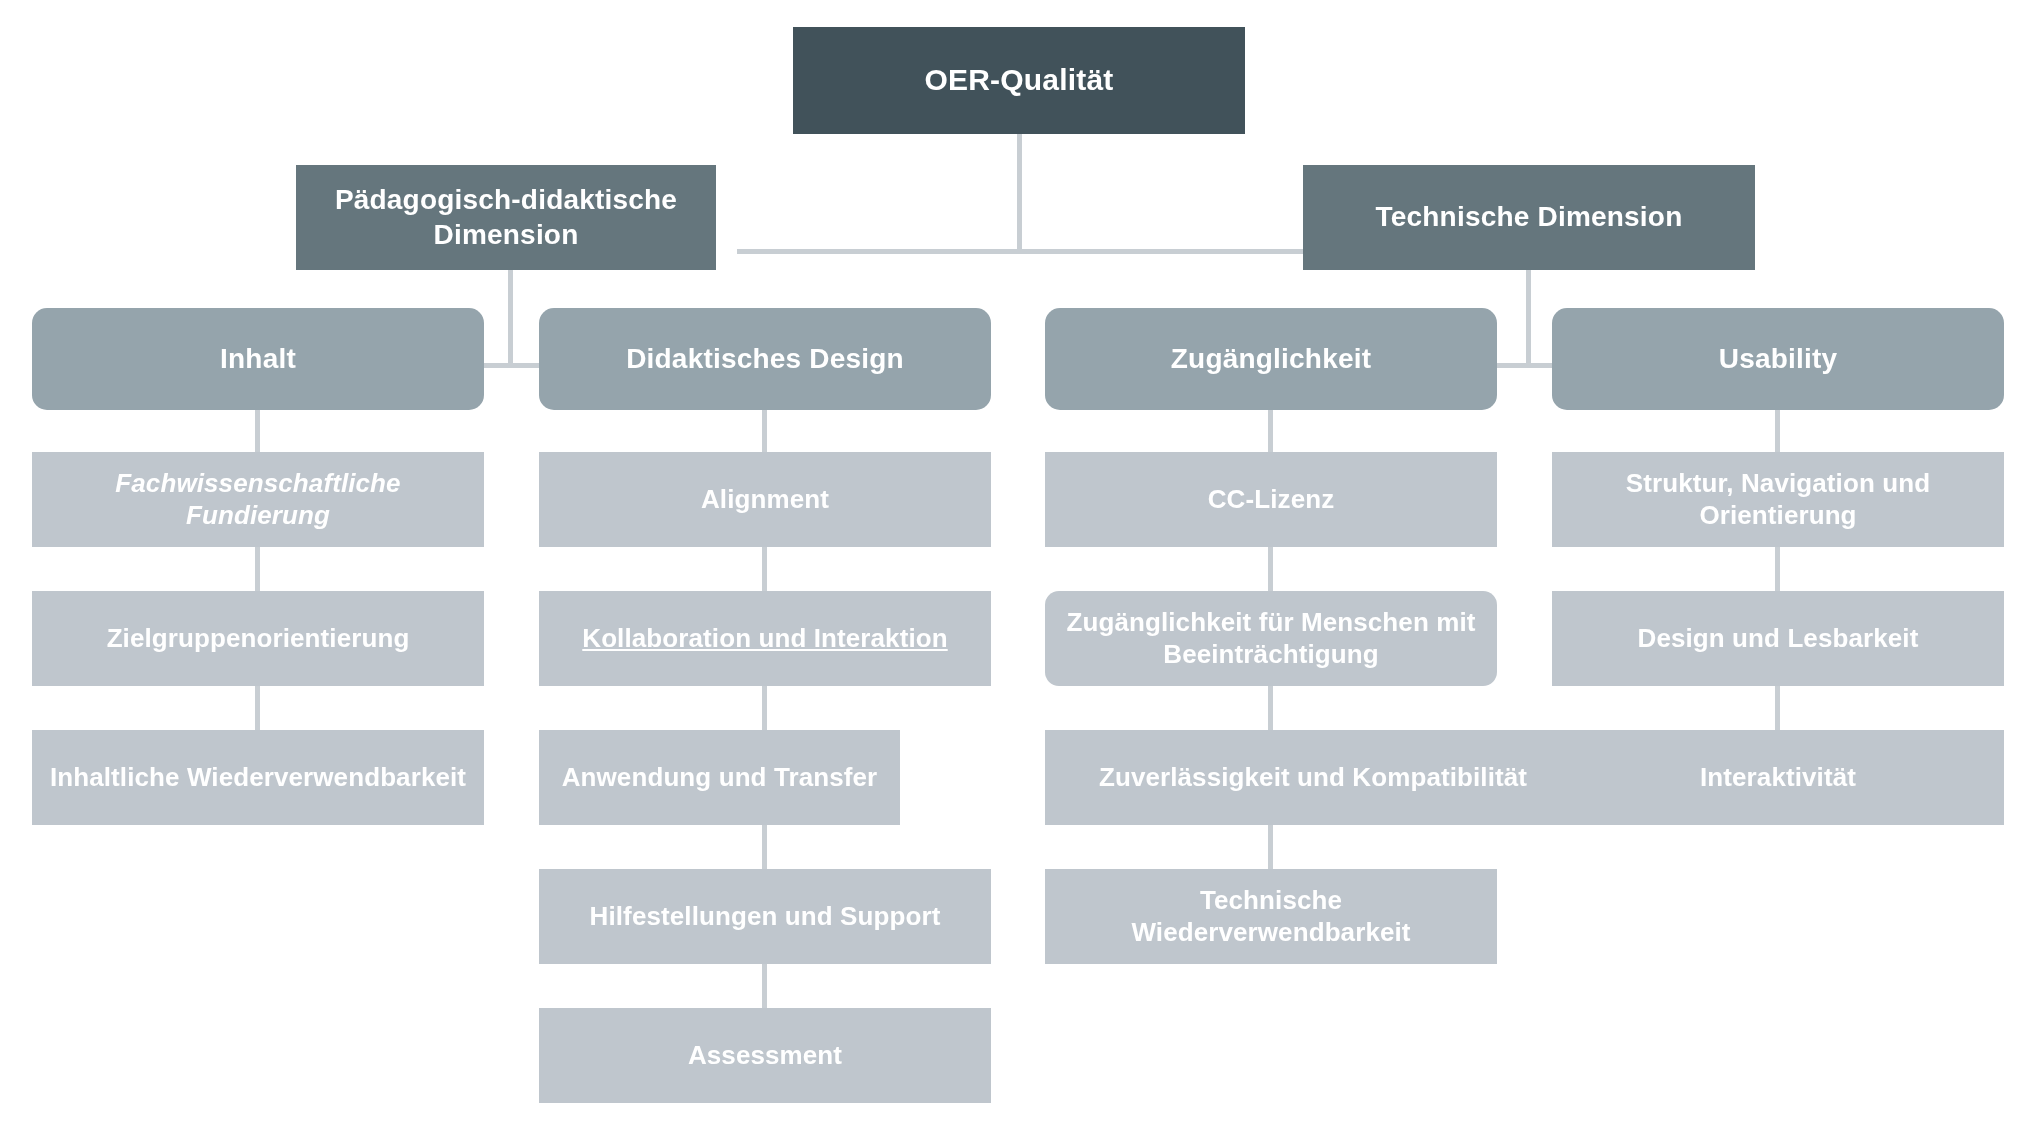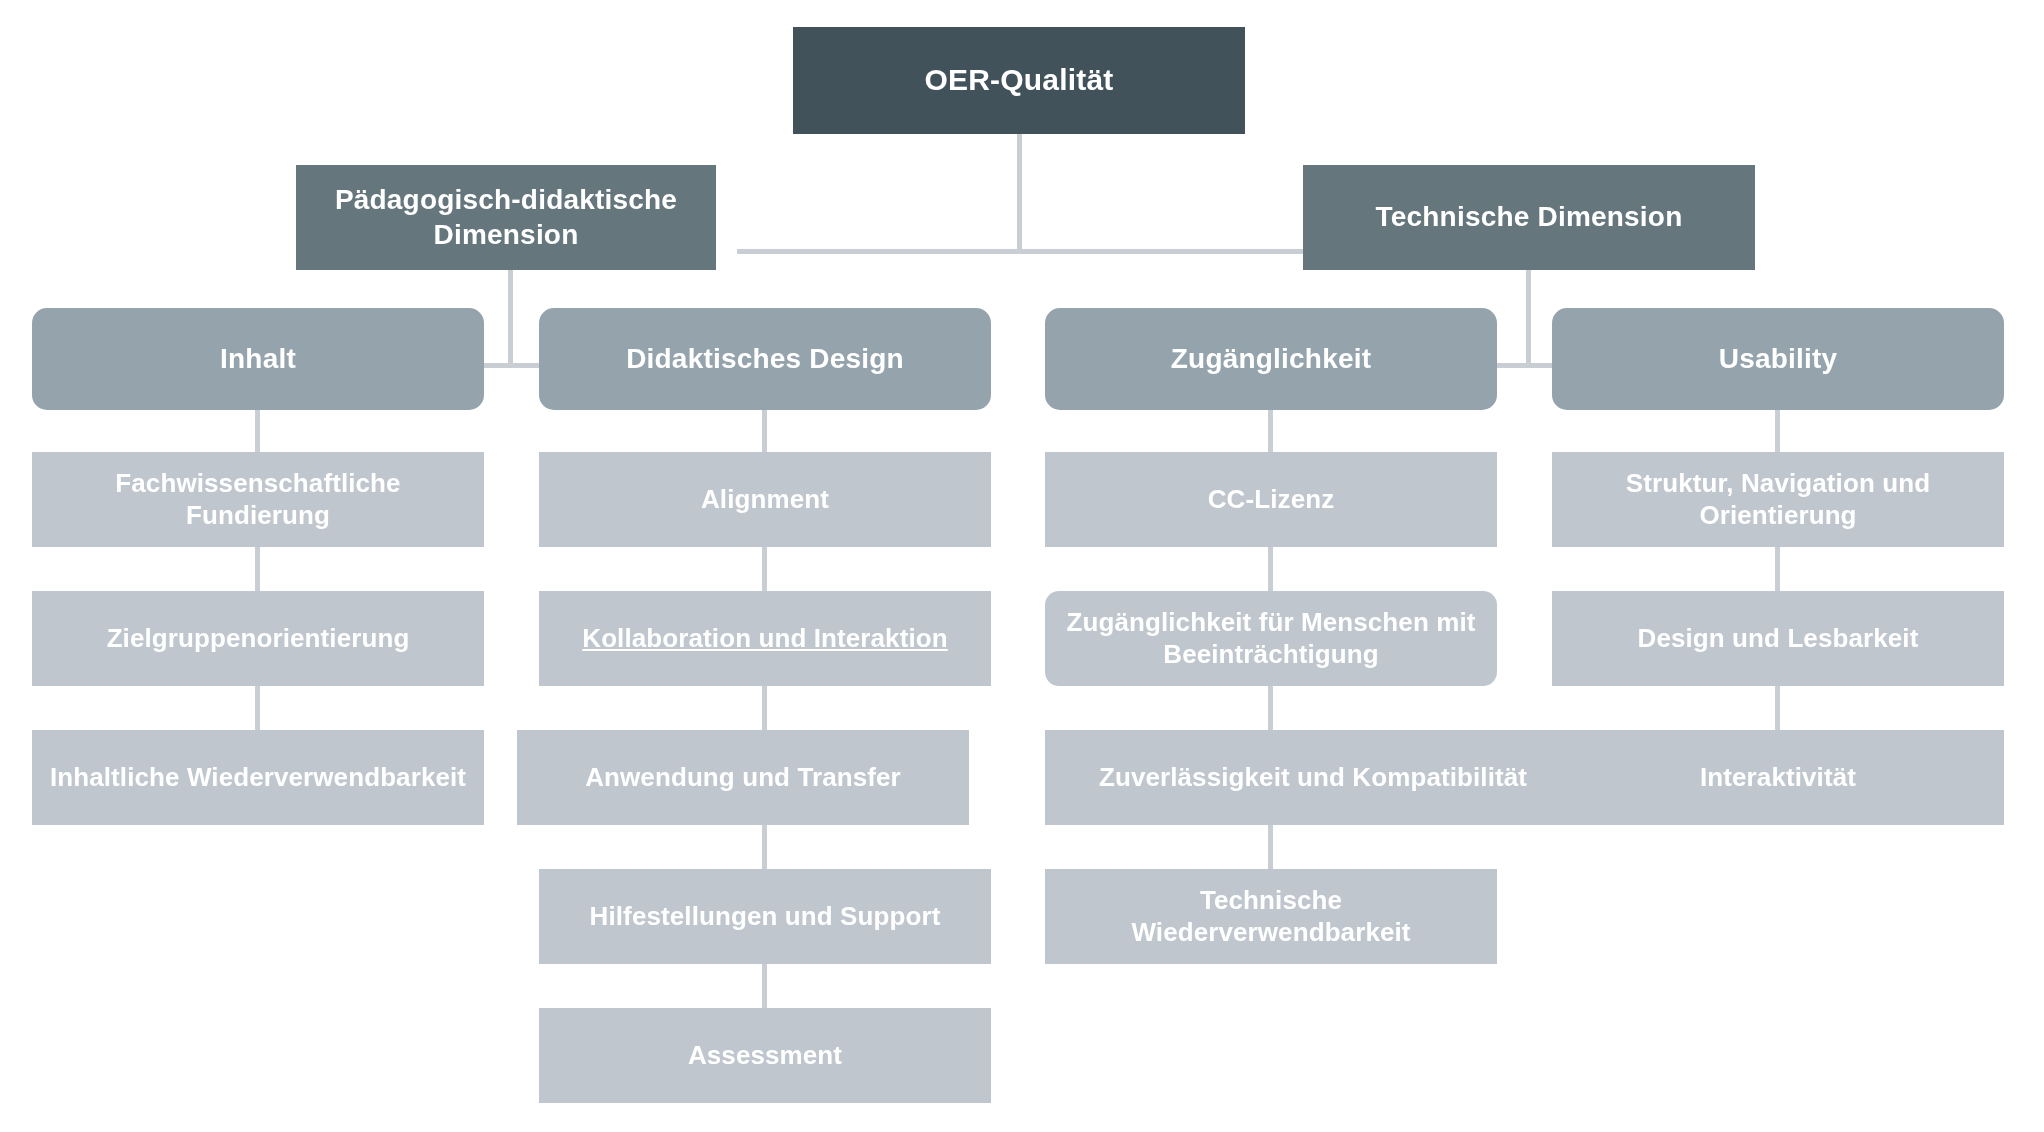--- a/index.html
+++ b/index.html
@@ -107,37 +107,37 @@
   </div>
 
   <div class="node cat" style="left:1045px; top:308px; width:452px; height:102px;">
     <span class="lbl">Zugänglichkeit</span>
   </div>
 
   <div class="node cat" style="left:1552px; top:308px; width:452px; height:102px;">
     <span class="lbl">Usability</span>
   </div>
 
-  <div class="node leaf" style="left:32px; top:452px; width:452px; height:95px;">
+  <div class="node leaf" style="left:32px; top:452px; width:452px; height:95px;font-style:italic;">
     <span class="lbl">Fachwissenschaftliche Fundierung</span>
   </div>
   <div class="node leaf" style="left:32px; top:591px; width:452px; height:95px;">
     <span class="lbl">Zielgruppenorientierung</span>
   </div>
   <div class="node leaf" style="left:32px; top:730px; width:452px; height:95px;">
     <span class="lbl">Inhaltliche Wiederverwendbarkeit</span>
   </div>
 
   <div class="node leaf" style="left:539px; top:452px; width:452px; height:95px;">
     <span class="lbl">Alignment</span>
   </div>
   <div class="node leaf" style="left:539px; top:591px; width:452px; height:95px;text-decoration:underline;">
     <span class="lbl">Kollaboration und Interaktion</span>
   </div>
-  <div class="node leaf" style="left:517px; top:730px; width:452px; height:95px;">
+  <div class="node leaf" style="left:539px; top:730px; width:361px; height:95px;">
     <span class="lbl">Anwendung und Transfer</span>
   </div>
   <div class="node leaf" style="left:539px; top:869px; width:452px; height:95px;">
     <span class="lbl">Hilfestellungen und Support</span>
   </div>
   <div class="node leaf" style="left:539px; top:1008px; width:452px; height:95px;">
     <span class="lbl">Assessment</span>
   </div>
 
   <div class="node leaf" style="left:1045px; top:452px; width:452px; height:95px;">

